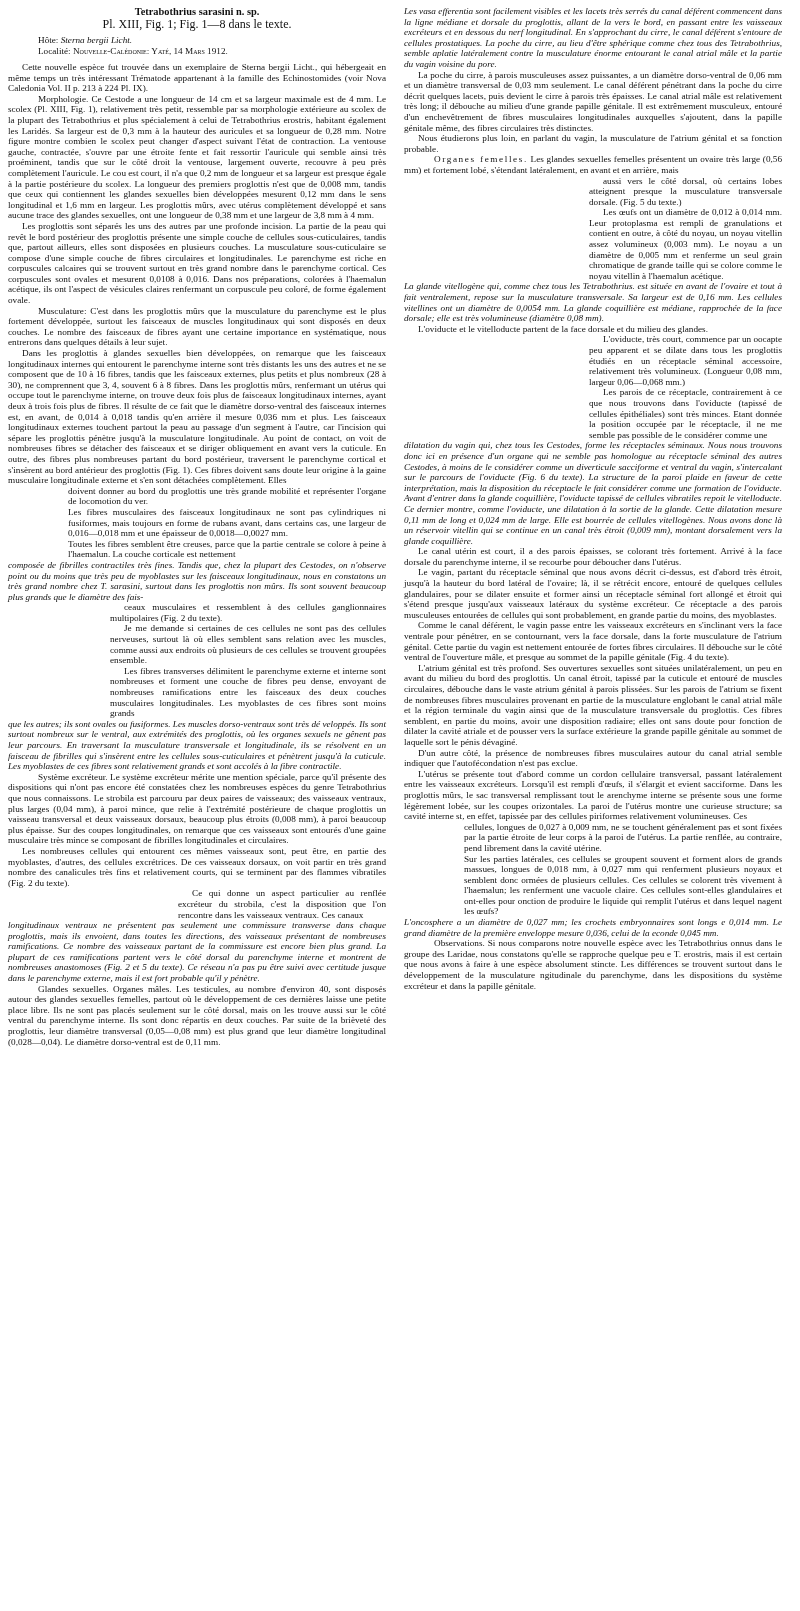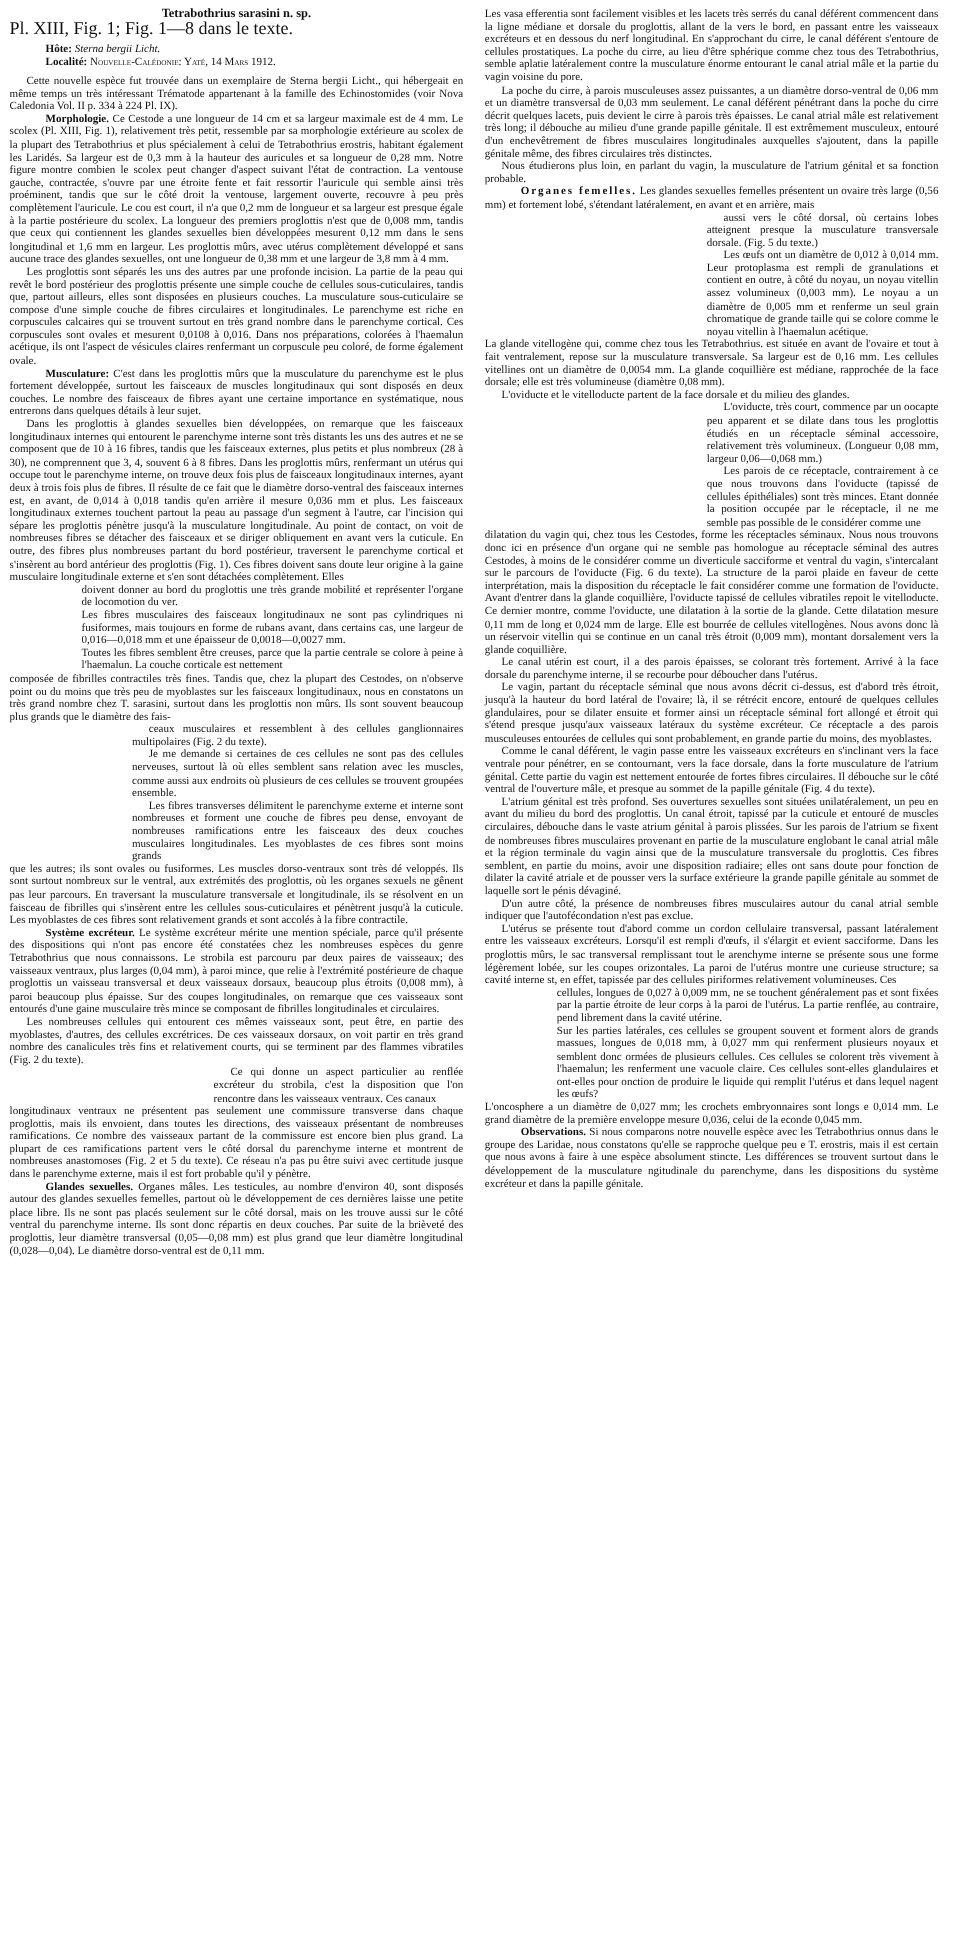--- a/index.html
+++ b/index.html
@@ -29,46 +29,47 @@
     flex: 0 0 378px;
   }
   p {
     margin: 0;
     text-align: justify;
     font-size: 9.2px;
     line-height: 10.6px;
     text-indent: 14px;
     hyphens: auto;
   }
-  p.noindent { text-indent: 0; }
+  p.noindent { text-indent: 0; font-style: italic; }
   .title {
     text-align: center;
     font-weight: bold;
     font-size: 10.4px;
     line-height: 12px;
     text-indent: 0;
     margin-bottom: 1px;
   }
   .subtitle {
-    font-size: 15px;
+    text-align: center;
+    font-size: 12px;
     line-height: 11px;
     text-indent: 0;
   }
   .meta {
     text-indent: 0;
     font-size: 9.2px;
     line-height: 11px;
     padding-left: 14px;
   }
   .it { font-style: italic; margin-top: 44px; }
   .sc {
     font-variant: small-caps;
   }
   .runin {
-    font-weight: bold;
+    font-weight: normal;
     padding-left: 16px;
   }
   .sp { letter-spacing: 1.6px; }
   .gap { height: 5px; }
   .indent-block {
     margin-left: 60px;
     text-indent: 0;
   }
   .indent-block-2 {
     margin-left: 102px;
@@ -93,21 +94,21 @@
 
     <div class="col">
 
       <p class="title">Tetrabothrius sarasini n. sp.</p>
       <p class="subtitle">Pl. XIII, Fig. 1; Fig. 1—8 dans le texte.</p>
       <div class="gap"></div>
       <p class="meta"><span class="runin">Hôte:</span> <span class="it">Sterna bergii Licht.</span></p>
       <p class="meta"><span class="runin">Localité:</span> <span class="sc">Nouvelle-Calédonie: Yaté, 14 Mars 1912.</span></p>
       <div class="gap"></div>
 
-      <p>Cette nouvelle espèce fut trouvée dans un exemplaire de Sterna bergii Licht., qui hébergeait en même temps un très intéressant Trématode appartenant à la famille des Echinostomides (voir Nova Caledonia Vol. II p. 334 à 224 Pl. IX).</p>
+      <p>Cette nouvelle espèce fut trouvée dans un exemplaire de Sterna bergii Licht., qui hébergeait en même temps un très intéressant Trématode appartenant à la famille des Echinostomides (voir Nova Caledonia Vol. II p. 213 à 224 Pl. IX).</p>
 
       <p><span class="runin">Morphologie.</span><span> Ce Cestode a une longueur de 14 cm et sa largeur maximale est de 4 mm. Le scolex (Pl. XIII, Fig. 1), relativement très petit, ressemble par sa morphologie extérieure au scolex de la plupart des Tetrabothrius et plus spécialement à celui de Tetrabothrius erostris, habitant également les Laridés. Sa largeur est de 0,3 mm à la hauteur des auricules et sa longueur de 0,28 mm. Notre figure montre combien le scolex peut changer d'aspect suivant l'état de contraction. La ventouse gauche, contractée, s'ouvre par une étroite fente et fait ressortir l'auricule qui semble ainsi très proéminent, tandis que sur le côté droit la ventouse, largement ouverte, recouvre à peu près complètement l'auricule. Le cou est court, il n'a que 0,2 mm de longueur et sa largeur est presque égale à la partie postérieure du scolex. La longueur des premiers proglottis n'est que de 0,008 mm, tandis que ceux qui contiennent les glandes sexuelles bien développées mesurent 0,12 mm dans le sens longitudinal et 1,6 mm en largeur. Les proglottis mûrs, avec utérus complètement développé et sans aucune trace des glandes sexuelles, ont une longueur de 0,38 mm et une largeur de 3,8 mm à 4 mm.</span></p>
 
       <p>Les proglottis sont séparés les uns des autres par une profonde incision. La partie de la peau qui revêt le bord postérieur des proglottis présente une simple couche de cellules sous-cuticulaires, tandis que, partout ailleurs, elles sont disposées en plusieurs couches. La musculature sous-cuticulaire se compose d'une simple couche de fibres circulaires et longitudinales. Le parenchyme est riche en corpuscules calcaires qui se trouvent surtout en très grand nombre dans le parenchyme cortical. Ces corpuscules sont ovales et mesurent 0,0108 à 0,016. Dans nos préparations, colorées à l'haemalun acétique, ils ont l'aspect de vésicules claires renfermant un corpuscule peu coloré, de forme également ovale.</p>
 
       <p><span class="runin">Musculature:</span><span> C'est dans les proglottis mûrs que la musculature du parenchyme est le plus fortement développée, surtout les faisceaux de muscles longitudinaux qui sont disposés en deux couches. Le nombre des faisceaux de fibres ayant une certaine importance en systématique, nous entrerons dans quelques détails à leur sujet.</span></p>
 
       <p>Dans les proglottis à glandes sexuelles bien développées, on remarque que les faisceaux longitudinaux internes qui entourent le parenchyme interne sont très distants les uns des autres et ne se composent que de 10 à 16 fibres, tandis que les faisceaux externes, plus petits et plus nombreux (28 à 30), ne comprennent que 3, 4, souvent 6 à 8 fibres. Dans les proglottis mûrs, renfermant un utérus qui occupe tout le parenchyme interne, on trouve deux fois plus de faisceaux longitudinaux internes, ayant deux à trois fois plus de fibres. Il résulte de ce fait que le diamètre dorso-ventral des faisceaux internes est, en avant, de 0,014 à 0,018 tandis qu'en arrière il mesure 0,036 mm et plus. Les faisceaux longitudinaux externes touchent partout la peau au passage d'un segment à l'autre, car l'incision qui sépare les proglottis pénètre jusqu'à la musculature longitudinale. Au point de contact, on voit de nombreuses fibres se détacher des faisceaux et se diriger obliquement en avant vers la cuticule. En outre, des fibres plus nombreuses partant du bord postérieur, traversent le parenchyme cortical et s'insèrent au bord antérieur des proglottis (Fig. 1). Ces fibres doivent sans doute leur origine à la gaine musculaire longitudinale externe et s'en sont détachées complètement. Elles</p>
 
       <div class="indent-block">

